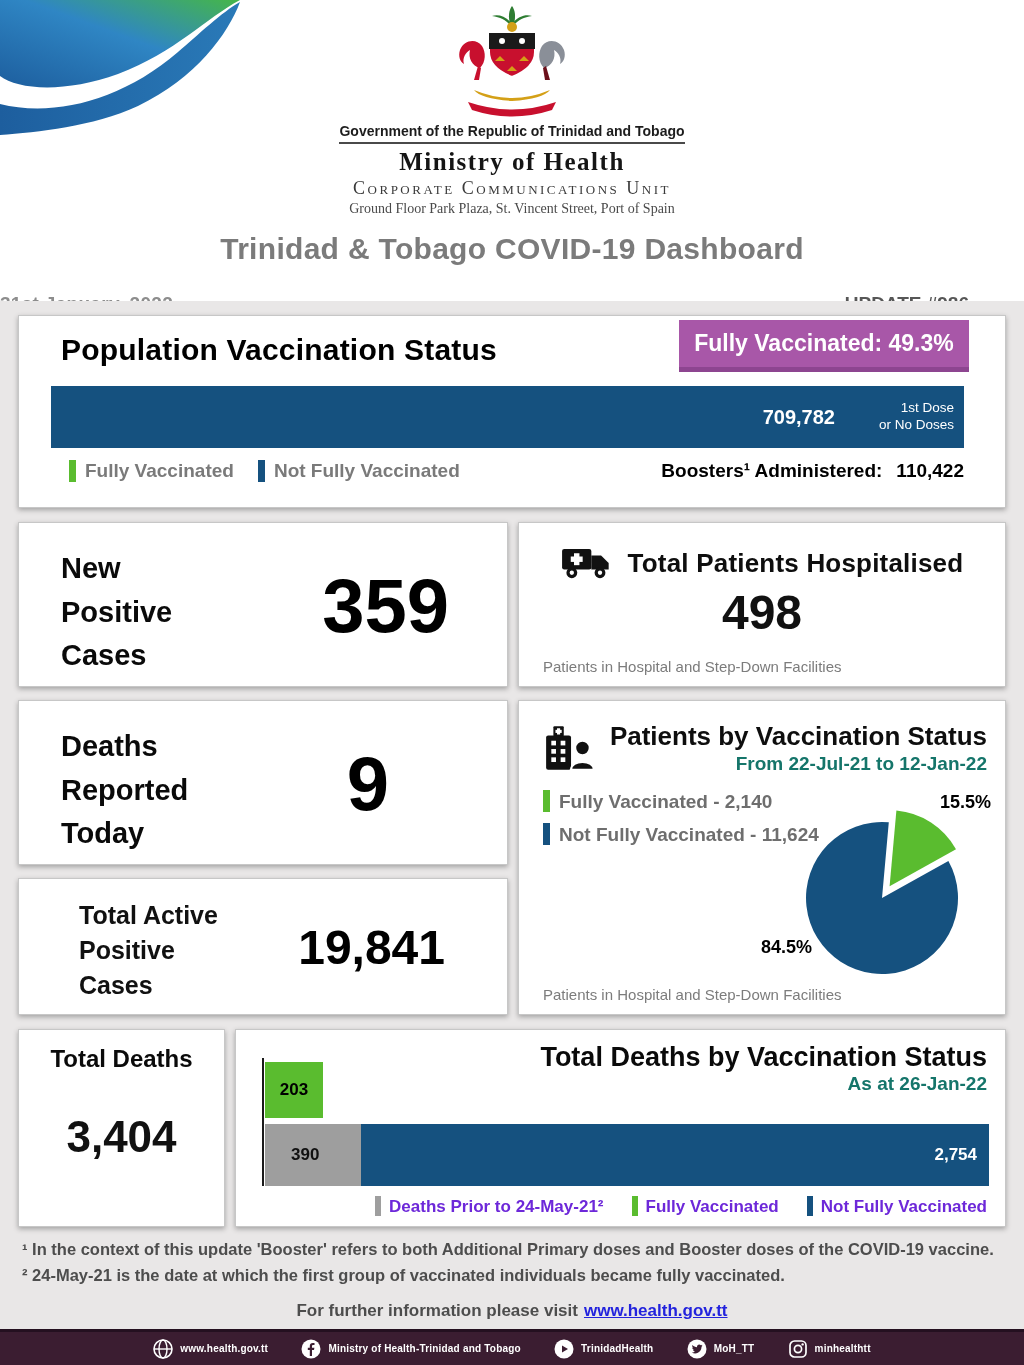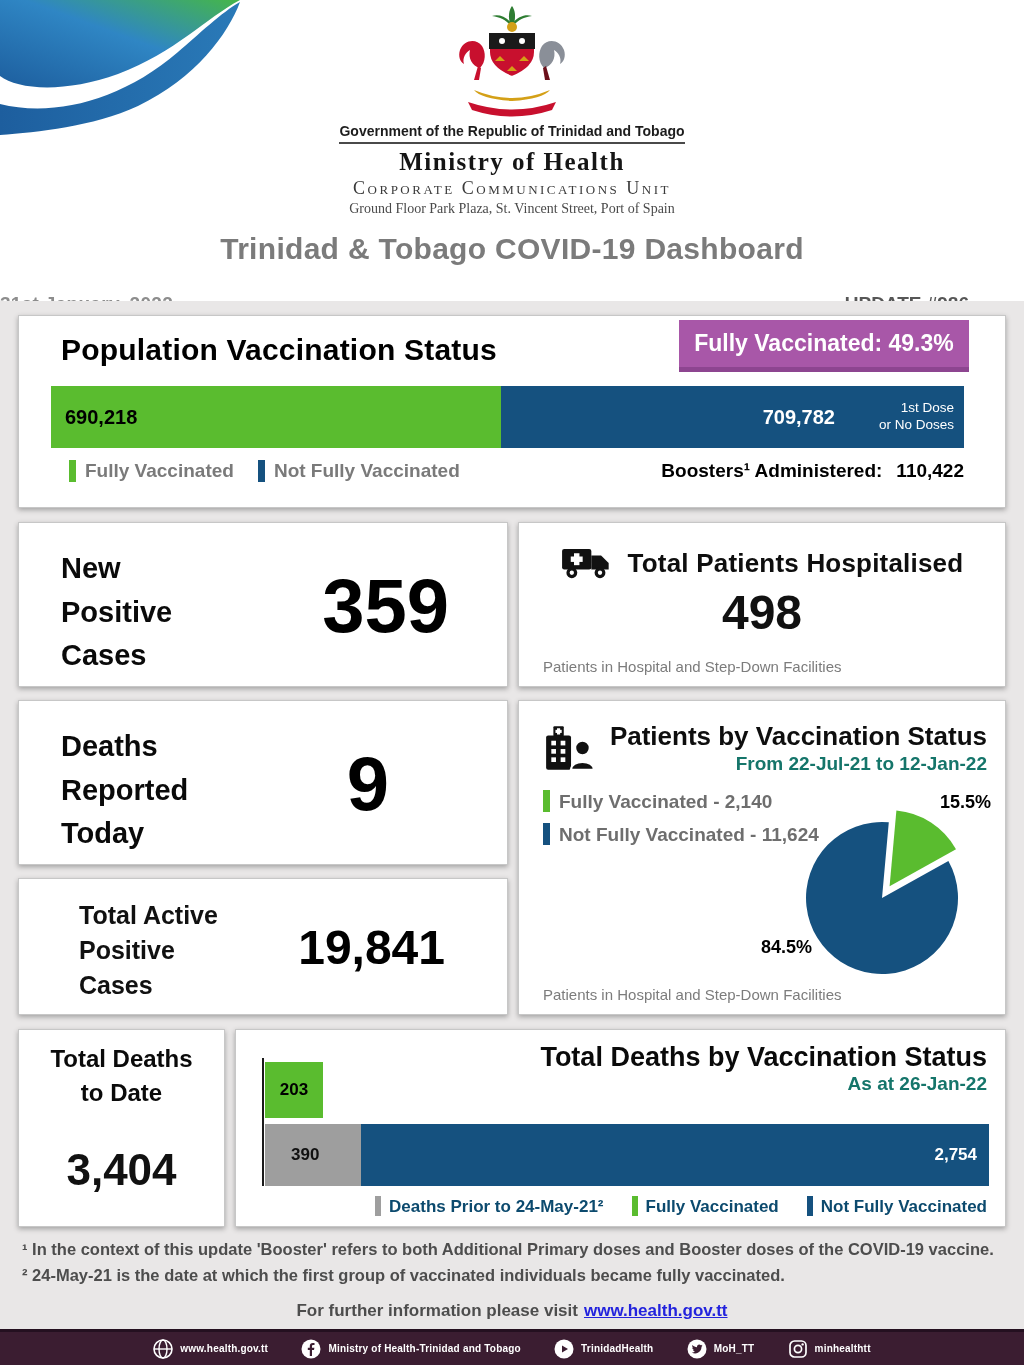--- a/index.html
+++ b/index.html
@@ -89,21 +89,21 @@
   .dchart-sub{font-size:19px;font-weight:bold;margin-top:0;}
   .dplot{position:absolute;left:26px;right:16px;top:28px;border-left:2px solid #1a1a1a;padding-left:1px;}
   .dbar-green{height:56px;margin-top:4px;display:flex;align-items:center;justify-content:center;
               font-size:17px;font-weight:bold;color:#000;min-width:58px;box-sizing:border-box;}
   .dbar-stack{display:flex;height:62px;margin-top:6px;}
   .dbar-gray{display:flex;align-items:center;padding-left:26px;font-size:17px;font-weight:bold;
              color:#111;min-width:96px;box-sizing:border-box;}
   .dbar-blue{flex:1;display:flex;align-items:center;justify-content:flex-end;padding-right:12px;
              color:#fff;font-size:17px;font-weight:bold;}
   .dchart-legend{position:absolute;bottom:9px;right:18px;display:flex;gap:28px;align-items:center;}
-  .dchart-legend .item{font-size:17px;font-weight:bold;color:#0c4a6e;white-space:nowrap;}
+  .dchart-legend .item{font-size:17px;font-weight:bold;color:#6d28d9;white-space:nowrap;}
   .tick-sm{width:6px;height:20px;display:inline-block;margin-right:8px;vertical-align:-4px;}
 
   
   .footnotes{margin:10px 4px 0;font-size:16.5px;font-weight:bold;color:#4d4d4d;line-height:1.55;}
   .info-line{text-align:center;margin-top:13px;font-size:17px;font-weight:bold;color:#4d4d4d;}
   .info-line a{color:#2323dd;margin-left:6px;}
 
   
   .footer{position:absolute;left:0;right:0;bottom:0;height:33px;background:#3b1d31;
           border-top:3px solid #241020;display:flex;align-items:center;justify-content:space-evenly;
@@ -165,23 +165,20 @@
     <span class="date">31st January, 2022</span>
     <span class="update">UPDATE #986</span>
   </div>
 
   <div class="content">
 
     <div class="card vacc-card">
       <div class="vacc-title">Population Vaccination Status</div>
       <div class="vacc-badge" style="background: rgb(168, 87, 168);">Fully Vaccinated: 49.3%</div>
       <div class="popbar">
-        <div class="popbar-green" style="background: rgb(90, 188, 47); width: 49.3%;">
-          <span>690,218</span>
-        </div>
         <div class="popbar-blue" style="background: rgb(21, 81, 127);">
           <span>709,782</span>
           <span class="popbar-caption">
             <span>1st Dose</span><br>
             <span>or No Doses</span>
           </span>
         </div>
       </div>
       <div class="vacc-legend">
         <span class="tick tick-green" style="background: rgb(90, 188, 47);"></span>
@@ -281,21 +278,20 @@
           <div class="card-caption">Patients in Hospital and Step-Down Facilities</div>
         </div>
       </div>
     </div>
 
     <div class="bottom">
 
       <div class="card tdeaths-card">
         <div class="tdeaths-label">
           <div>Total Deaths</div>
-          <div>to Date</div>
         </div>
         <div class="tdeaths-value">3,404</div>
       </div>
 
       <div class="card dchart-card">
         <div class="dchart-titles">
           <div class="dchart-title">Total Deaths by Vaccination Status</div>
           <div class="dchart-sub teal" style="color: rgb(21, 117, 106);">As at 26-Jan-22</div>
         </div>
         <div class="dplot">

